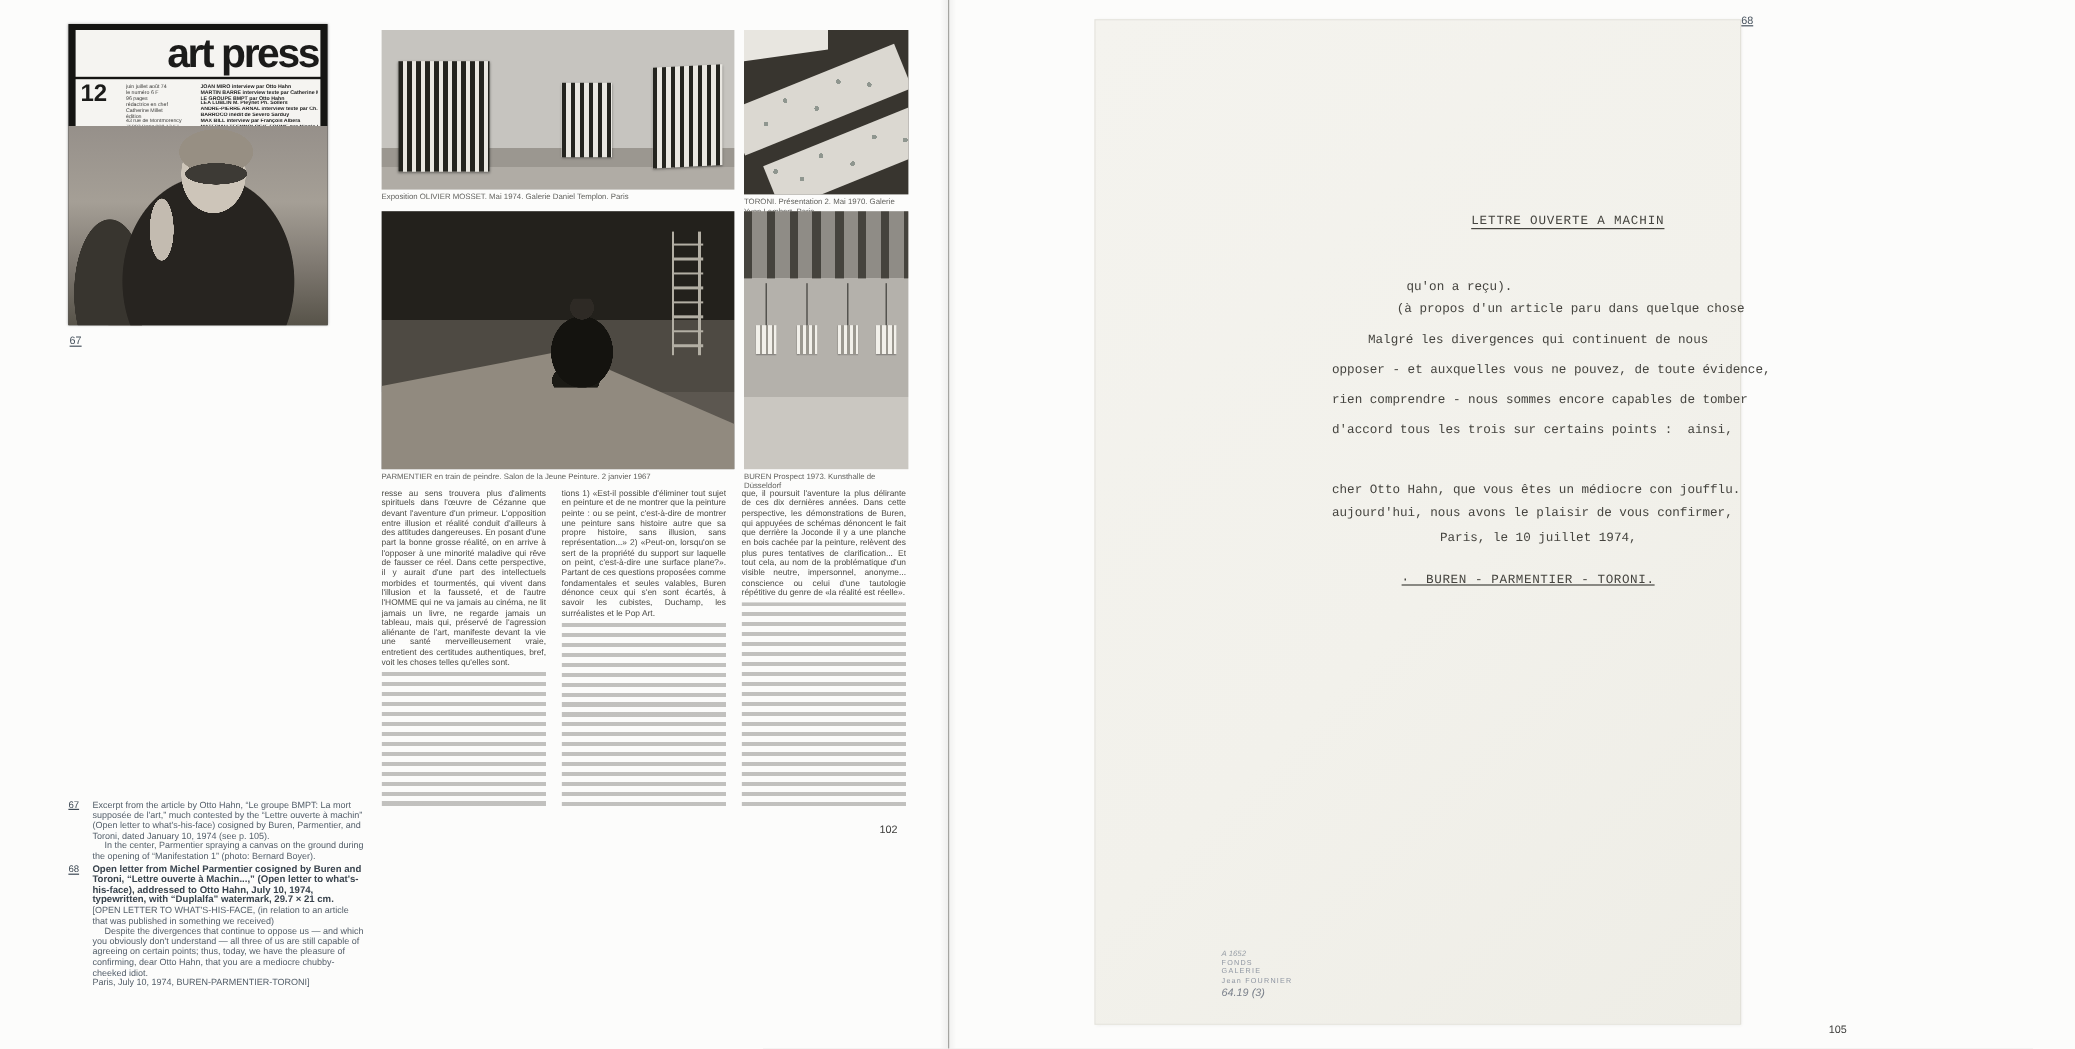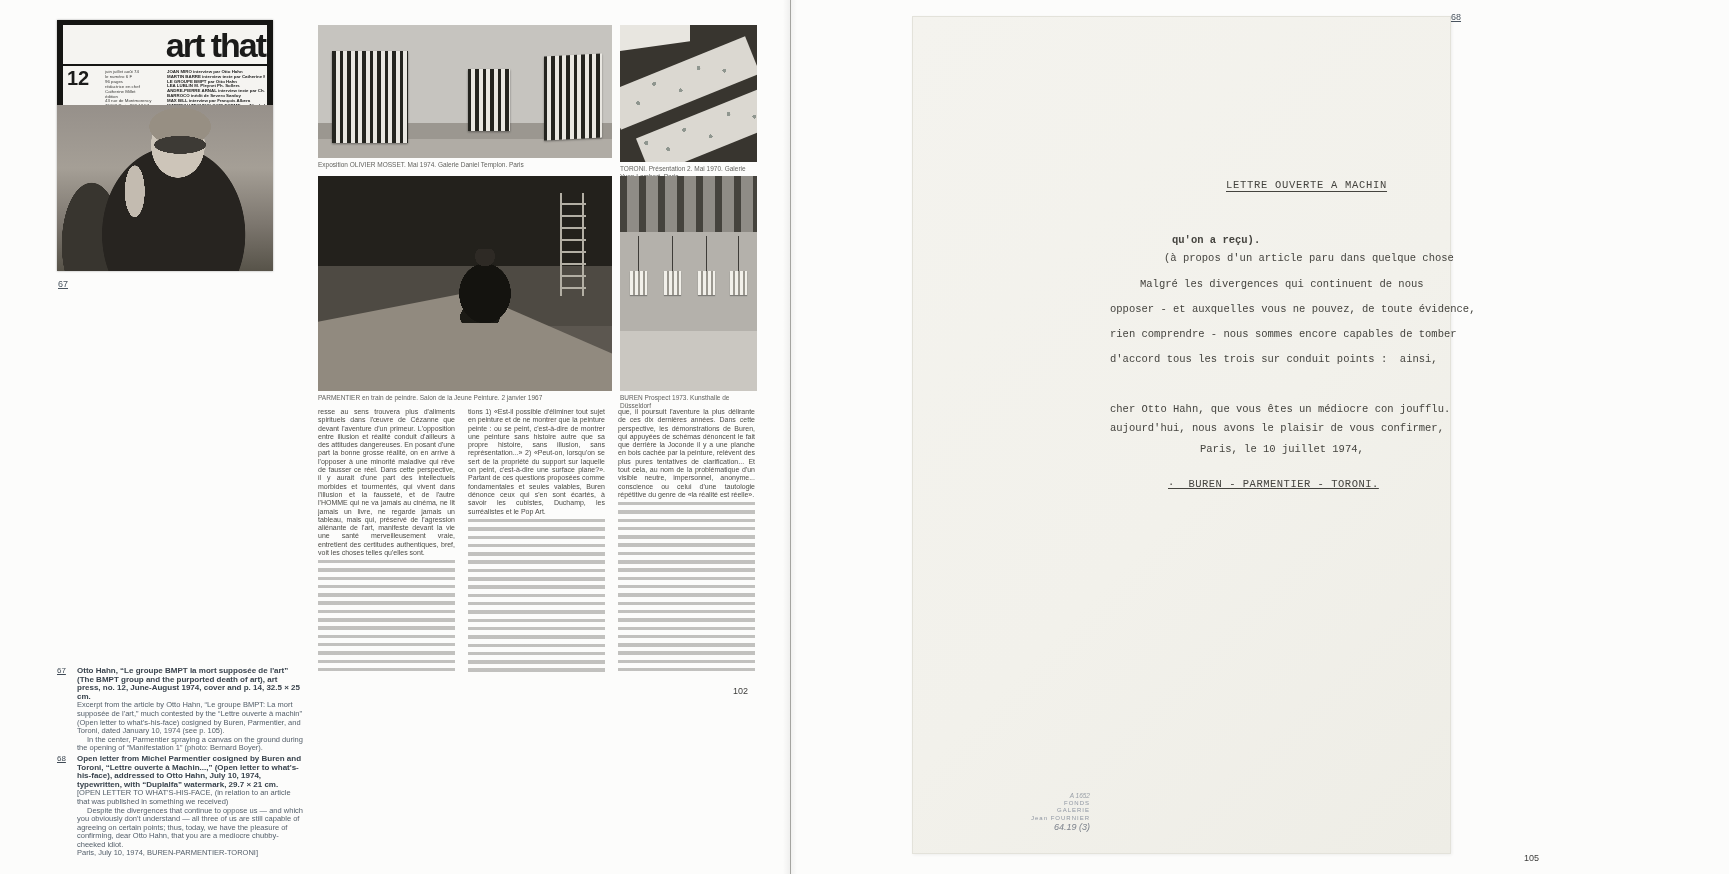--- a/index.html
+++ b/index.html
@@ -111,45 +111,45 @@
   .pn-105{left:1512px;top:853px;margin-left:12px;}
 
   
   .sheet{position:absolute;left:912px;top:16px;width:537px;height:836px;
     background:linear-gradient(135deg,#f4f3ee 0%,#f2f1eb 55%,#eeede6 100%);
     border:1px solid #e3e2da;box-shadow:1px 1px 3px rgba(0,0,0,.06);}
   .tw{position:absolute;font-family:"Liberation Mono","DejaVu Sans Mono",monospace;
     font-size:10.5px;line-height:12px;color:#45443f;white-space:pre;}
   .tw-title{left:1226px;top:179px;letter-spacing:.7px;text-decoration:underline;text-underline-offset:3px;}
   .tw-sub1{left:1164px;top:215px;margin-top:37px;}
-  .tw-sub2{left:1172px;top:234px;font-weight:bold;}
+  .tw-sub2{left:1172px;top:234px;}
   .tw-p0{left:1140px;top:278px;}
   .tw-p1{left:1110px;top:303px;}
   .tw-p2{left:1110px;top:328px;}
   .tw-p3{left:1110px;top:353px;}
   .tw-p4{left:1110px;top:378px;margin-top:44px;}
   .tw-p5{left:1110px;top:403px;}
   .tw-date{left:1200px;top:443px;}
   .tw-sig{left:1168px;top:478px;letter-spacing:.5px;text-decoration:underline;}
 
-  .stamp{position:absolute;left:1018px;top:792px;width:72px;text-align:right;color:#959aa2;}
+  .stamp{position:absolute;left:1018px;top:792px;width:72px;text-align:left;color:#959aa2;}
   .stamp .s-hand{font-size:6.5px;line-height:7.5px;color:#9aa0a8;font-style:italic;}
   .stamp .s-ink{font-size:6px;line-height:7.5px;letter-spacing:1px;color:#8f96a2;}
   .stamp .s-big{font-size:9px;line-height:10px;color:#7c828c;font-style:italic;}
 </style>
 </head>
 <body>
 
 <div class="spread">
   <div class="gutter-shade"></div>
   <div class="gutter"></div>
 
   <div class="cover">
     <div class="masthead">
-      <span>art that</span>
+      <span>art press</span>
     </div>
     <div class="infoband">
       <div class="issue-num">12</div>
       <div class="tinycol issue-info">
         <div>juin juillet août 74</div>
         <div>le numéro 6 F</div>
         <div>96 pages</div>
       </div>
       <div class="tinycol pub-info">
         <div>rédactrice en chef</div>
@@ -171,21 +171,20 @@
       </div>
     </div>
     <div class="cover-photo"></div>
   </div>
   <div class="fig-num fig-67">67</div>
 
   <div class="notes">
     <div class="note-entry">
       <div class="note-num">67</div>
       <div class="note-text">
-        <div class="note-heading">Otto Hahn, “Le groupe BMPT la mort supposée de l'art” (The BMPT group and the purported death of art), art press, no. 12, June-August 1974, cover and p. 14, 32.5 × 25 cm.</div>
         <div class="note-p">Excerpt from the article by Otto Hahn, “Le groupe BMPT: La mort supposée de l'art,” much contested by the “Lettre ouverte à machin” (Open letter to what's-his-face) cosigned by Buren, Parmentier, and Toroni, dated January 10, 1974 (see p. 105).</div>
         <div class="note-p indent">In the center, Parmentier spraying a canvas on the ground during the opening of “Manifestation 1” (photo: Bernard Boyer).</div>
       </div>
     </div>
     <div class="note-entry">
       <div class="note-num">68</div>
       <div class="note-text">
         <div class="note-heading">Open letter from Michel Parmentier cosigned by Buren and Toroni, “Lettre ouverte à Machin...,” (Open letter to what's-his-face), addressed to Otto Hahn, July 10, 1974, typewritten, with “Duplalfa” watermark, 29.7 × 21 cm.</div>
         <div class="note-p">[OPEN LETTER TO WHAT'S-HIS-FACE, (in relation to an article that was published in something we received)</div>
         <div class="note-p indent">Despite the divergences that continue to oppose us — and which you obviously don't understand — all three of us are still capable of agreeing on certain points; thus, today, we have the pleasure of confirming, dear Otto Hahn, that you are a mediocre chubby-cheeked idiot.</div>
@@ -243,21 +242,21 @@
 
   <div class="fig-num fig-68">68</div>
   <div class="sheet"></div>
 
   <div class="tw tw-title">LETTRE OUVERTE A MACHIN</div>
   <div class="tw tw-sub1">(à propos d'un article paru dans quelque chose</div>
   <div class="tw tw-sub2">qu'on a reçu).</div>
   <div class="tw tw-p0">Malgré les divergences qui continuent de nous</div>
   <div class="tw tw-p1">opposer - et auxquelles vous ne pouvez, de toute évidence,</div>
   <div class="tw tw-p2">rien comprendre - nous sommes encore capables de tomber</div>
-  <div class="tw tw-p3">d'accord tous les trois sur conduit points :  ainsi,</div>
+  <div class="tw tw-p3">d'accord tous les trois sur certains points :  ainsi,</div>
   <div class="tw tw-p4">aujourd'hui, nous avons le plaisir de vous confirmer,</div>
   <div class="tw tw-p5">cher Otto Hahn, que vous êtes un médiocre con joufflu.</div>
   <div class="tw tw-date">Paris, le 10 juillet 1974,</div>
   <div class="tw tw-sig">·  BUREN - PARMENTIER - TORONI.</div>
 
   <div class="stamp">
     <div class="s-hand">A 1652</div>
     <div class="s-ink">FONDS</div>
     <div class="s-ink">GALERIE</div>
     <div class="s-ink">Jean FOURNIER</div>

